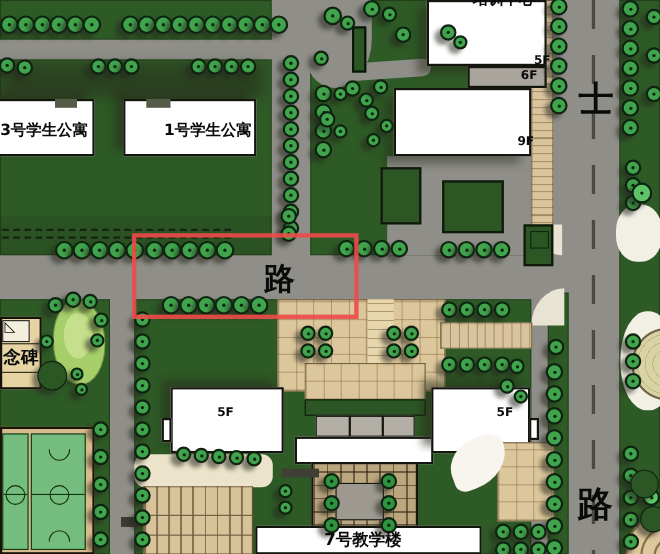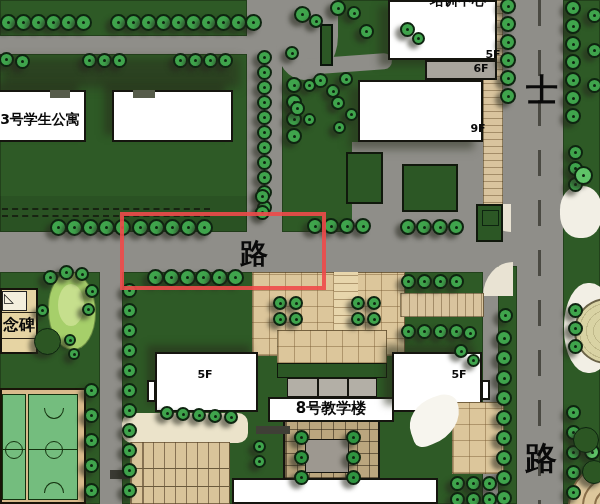--- a/index.html
+++ b/index.html
@@ -118,28 +118,29 @@
 
   <div class="abs" style="left:122px;top:413px;width:126px;height:30px;background:#ebe3ca;border-radius:10px;"></div>
   <div class="steps" style="left:130px;top:442px;width:100px;height:62px;"></div>
   <div class="abs" style="left:130px;top:468px;width:100px;border-top:1px solid #6b5a3c;"></div>
   <div class="abs" style="left:130px;top:486px;width:100px;border-top:1px solid #6b5a3c;"></div>
   <div class="abs" style="left:256px;top:426px;width:34px;height:8px;background:#3f3f36;"></div>
   <div class="tan" style="left:452px;top:402px;width:52px;height:72px;"></div>
   <div class="abs" style="left:408px;top:398px;width:54px;height:44px;background:#f7f5ee;border-radius:60% 30% 70% 20%;transform:rotate(-20deg);"></div>
 
   <div class="lbl" style="left:-8px;top:111px;width:96px;font-size:14px;">3号学生公寓</div>
+  <div class="lbl" style="left:144px;top:111px;width:90px;font-size:14px;">1号学生公寓</div>
   <div class="lbl" style="left:428px;top:-8px;width:60px;font-size:14px;">培训中心</div>
   <div class="lbl" style="left:482px;top:49px;width:22px;font-size:11px;">5F</div>
   <div class="lbl" style="left:470px;top:63px;width:22px;font-size:11px;">6F</div>
   <div class="lbl" style="left:466px;top:123px;width:24px;font-size:11px;">9F</div>
   <div class="lbl" style="left:0;top:316px;width:38px;font-size:16px;">念碑</div>
-  <div class="lbl" style="left:276px;top:400px;width:110px;font-size:15px;">8号教学楼</div>
   <div class="lbl" style="left:193px;top:369px;width:24px;font-size:11px;">5F</div>
   <div class="lbl" style="left:447px;top:369px;width:24px;font-size:11px;">5F</div>
+  <div class="lbl" style="left:275px;top:482px;width:110px;font-size:15px;">7号教学楼</div>
   <div class="lbl" style="left:238px;top:238px;width:32px;font-size:28px;">路</div>
   <div class="lbl" style="left:524px;top:72px;width:36px;font-size:32px;">士</div>
   <div class="lbl" style="left:522px;top:440px;width:38px;font-size:32px;">路</div>
 
   <div class="abs" id="tree-layer" style="left:0;top:0;width:600px;height:504px;pointer-events:none;">
       <div class="tree" style="left: -0.5px; top: 13.5px; width: 17px; height: 17px;"></div>
       <div class="tree" style="left: 14.5px; top: 13.5px; width: 17px; height: 17px;"></div>
       <div class="tree" style="left: 29.5px; top: 13.5px; width: 17px; height: 17px;"></div>
       <div class="tree" style="left: 44.5px; top: 13.5px; width: 17px; height: 17px;"></div>
       <div class="tree" style="left: 59.5px; top: 13.5px; width: 17px; height: 17px;"></div>

